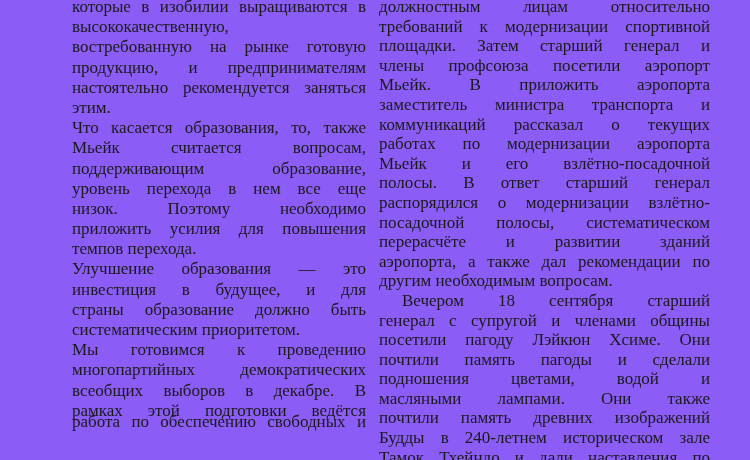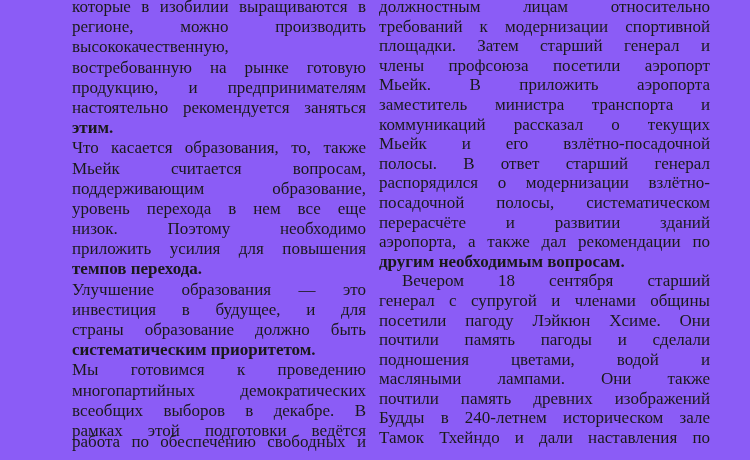--- a/index.html
+++ b/index.html
@@ -19,31 +19,30 @@
   .line {
     position: relative;
     text-align: justify;
     text-align-last: justify;
     text-justify: inter-word;
     overflow: hidden;
     white-space: nowrap;
   }
   .col-left  .line { height: 20.2px; line-height: 20.2px; }
   .col-right .line { height: 19.6px; line-height: 19.6px; }
-  .line.no-just { text-align-last: left; font-weight: bold; }
+  .line.no-just { text-align-last: left; }
   .line.indent { text-indent: 23px; }
   .col-left  .line.cut { margin-top: -9px; }
 </style>
 </head>
 <body>
 
 <div class="page">
   <div class="col col-left">
       <div class="line">которые в изобилии выращиваются в</div>
-      <div class="line">регионе, можно производить</div>
       <div class="line">высококачественную,</div>
       <div class="line">востребованную на рынке готовую</div>
       <div class="line">продукцию, и предпринимателям</div>
       <div class="line">настоятельно рекомендуется заняться</div>
       <div class="line no-just">этим.</div>
       <div class="line">Что касается образования, то, также</div>
       <div class="line">Мьейк считается вопросам,</div>
       <div class="line">поддерживающим образование,</div>
       <div class="line">уровень перехода в нем все еще</div>
       <div class="line">низок. Поэтому необходимо</div>
@@ -60,20 +59,21 @@
       <div class="line cut">работа по обеспечению свободных и</div>
     </div>
   <div class="col col-right">
       <div class="line">должностным лицам относительно</div>
       <div class="line">требований к модернизации спортивной</div>
       <div class="line">площадки. Затем старший генерал и</div>
       <div class="line">члены профсоюза посетили аэропорт</div>
       <div class="line">Мьейк. В приложить аэропорта</div>
       <div class="line">заместитель министра транспорта и</div>
       <div class="line">коммуникаций рассказал о текущих</div>
+      <div class="line">работах по модернизации аэропорта</div>
       <div class="line">Мьейк и его взлётно-посадочной</div>
       <div class="line">полосы. В ответ старший генерал</div>
       <div class="line">распорядился о модернизации взлётно-</div>
       <div class="line">посадочной полосы, систематическом</div>
       <div class="line">перерасчёте и развитии зданий</div>
       <div class="line">аэропорта, а также дал рекомендации по</div>
       <div class="line no-just">другим необходимым вопросам.</div>
       <div class="line indent">Вечером 18 сентября старший</div>
       <div class="line">генерал с супругой и членами общины</div>
       <div class="line">посетили пагоду Лэйкюн Хсиме. Они</div>

